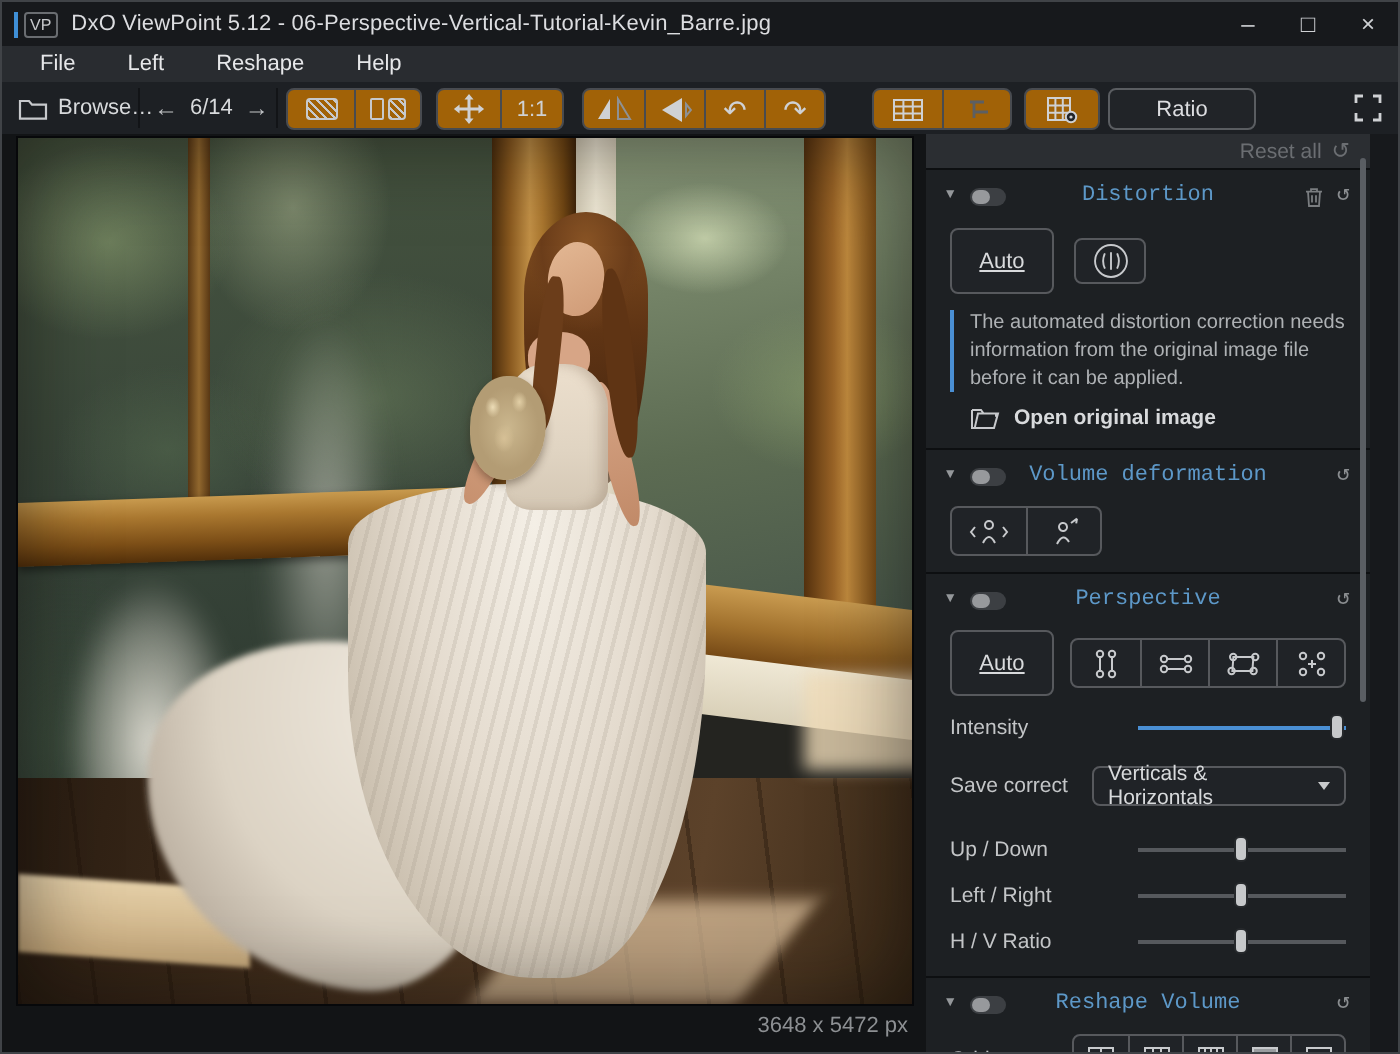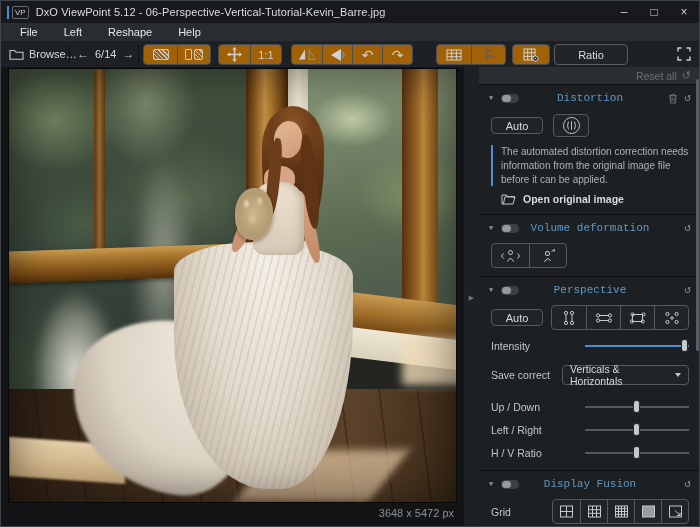--- a/index.html
+++ b/index.html
@@ -98,34 +98,34 @@
   .bouquet { left:50.5%; top:27.5%; width:8.5%; height:12%;
     background:
       radial-gradient(25% 25% at 30% 30%, #ecdcb6, transparent 40%),
       radial-gradient(25% 25% at 65% 25%, #e2cfa6, transparent 40%),
       radial-gradient(30% 30% at 45% 60%, #d6c096, transparent 45%),
       radial-gradient(closest-side, #cbb78e, #b39c74 80%);
     border-radius:50% 48% 55% 45%; box-shadow:0 2px 4px rgba(40,25,10,.4); }
   .vignette { inset:0; box-shadow:inset 0 0 45px rgba(10,8,5,.55); }
 
   
-  .panel { position:absolute; left:478px; top:66px; width:222px; height:461px; background:#1d2023; overflow:hidden; }
+  .panel { position:absolute; left:462px; top:66px; width:222px; height:461px; background:#1d2023; overflow:hidden; }
   .reset-bar { height:17px; background:#2b2e32; display:flex; align-items:center; justify-content:flex-end; gap:5px; padding-right:10px; }
   .reset-bar .lbl { font-size:10.5px; color:#6b6e72; }
   .reset-bar .u { font-size:11px; color:#6b6e72; }
   .section { border-top:1px solid #0d0f11; }
   .sec-head { position:relative; height:26px; display:flex; align-items:center; padding:0 10px;font-family:Liberation Mono, monospace; }
   .tri { font-size:7px; color:#94979a; margin-right:8px; }
   .toggle { width:18px; height:9px; border-radius:4.5px; background:#3c3f43; position:relative; }
   .toggle::before { content:''; position:absolute; left:1px; top:1px; width:9px; height:7px; border-radius:3.5px; background:#97999c; }
   .sec-title { position:absolute; left:0; right:0; text-align:center; font-size:11px; color:#5d98c8; }
   .head-icons { margin-left:auto; display:flex; align-items:center; gap:6px; z-index:1; }
   .u-ic { font-size:11px; color:#8a8d90; line-height:1; }
   .btn { border:1px solid #57595d; border-radius:4px; background:#202327; color:#d8dadc; font-size:11px; display:flex; align-items:center; justify-content:center; }
-  .auto-btn { width:52px; height:17px; }
+  .auto-btn { width:52px; height:33px;text-decoration:underline; }
   .row { display:flex; align-items:center; padding:0 12px; }
   .ico-btn { height:23px; }
   .bgroup { display:flex; border:1px solid #57595d; border-radius:4px; background:#202327; overflow:hidden; }
   .bgroup .cell { height:23px; display:flex; align-items:center; justify-content:center; }
   .bgroup .cell + .cell { border-left:1px solid #57595d; }
   .info { display:flex; margin:8px 10px 0 12px; }
   .info .bar { width:2px; background:#4a8fd4; margin-right:8px; flex:none; }
   .info .txt { font-size:10px; color:#aeb1b4; line-height:1.38; }
   .link-row { display:flex; align-items:center; gap:7px; margin:7px 12px 9px 22px; }
   .link { font-size:10.5px; color:#d8dadc; font-weight:bold; }
@@ -489,21 +489,21 @@
           <div class="track"></div>
           <div class="knob center"></div>
         </div>
       </div>
     </div>
 
     <div class="section">
       <div class="sec-head">
         <span class="tri">▼</span>
         <span class="toggle"></span>
-        <span class="sec-title">Display Fusion</span>
+        <span class="sec-title">Reshape Volume</span>
         <span class="head-icons">
             <span class="u-ic">↺</span>
           </span>
       </div>
       <div class="row" style="margin:2px 0 9px;">
         <span class="p-label">Grid</span>
         <div class="bgroup" style="margin-left:auto">
           <div class="cell" style="width:27px">
             <span>
               <svg width="15" height="13" viewBox="0 0 15 13">

